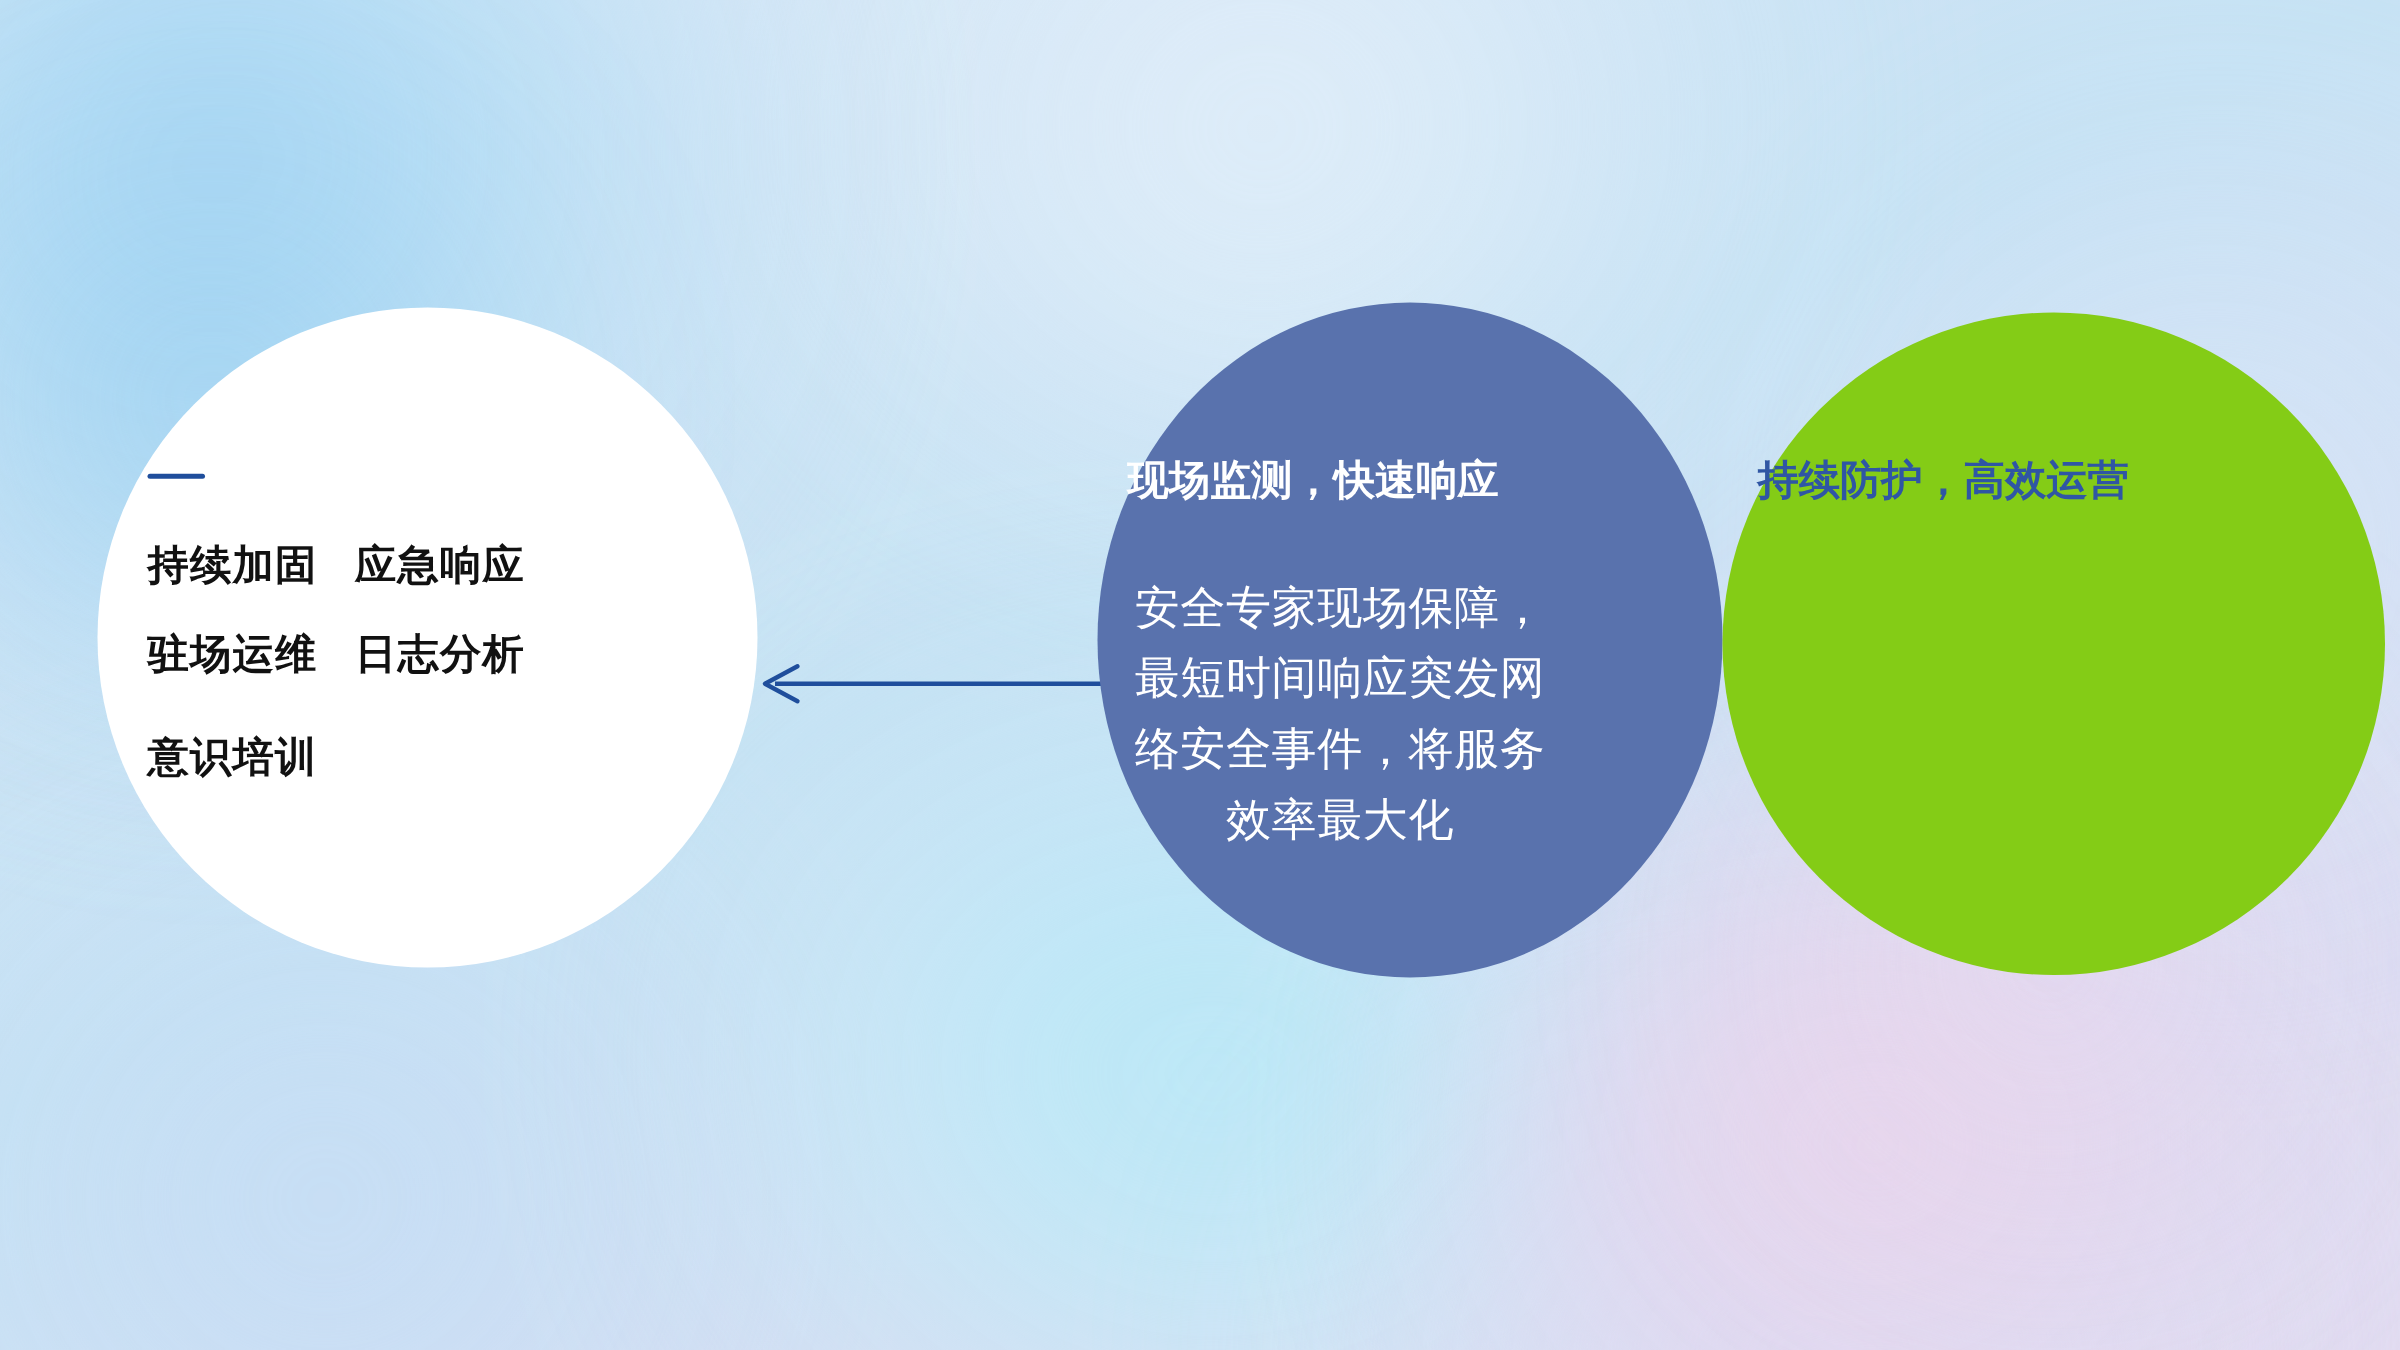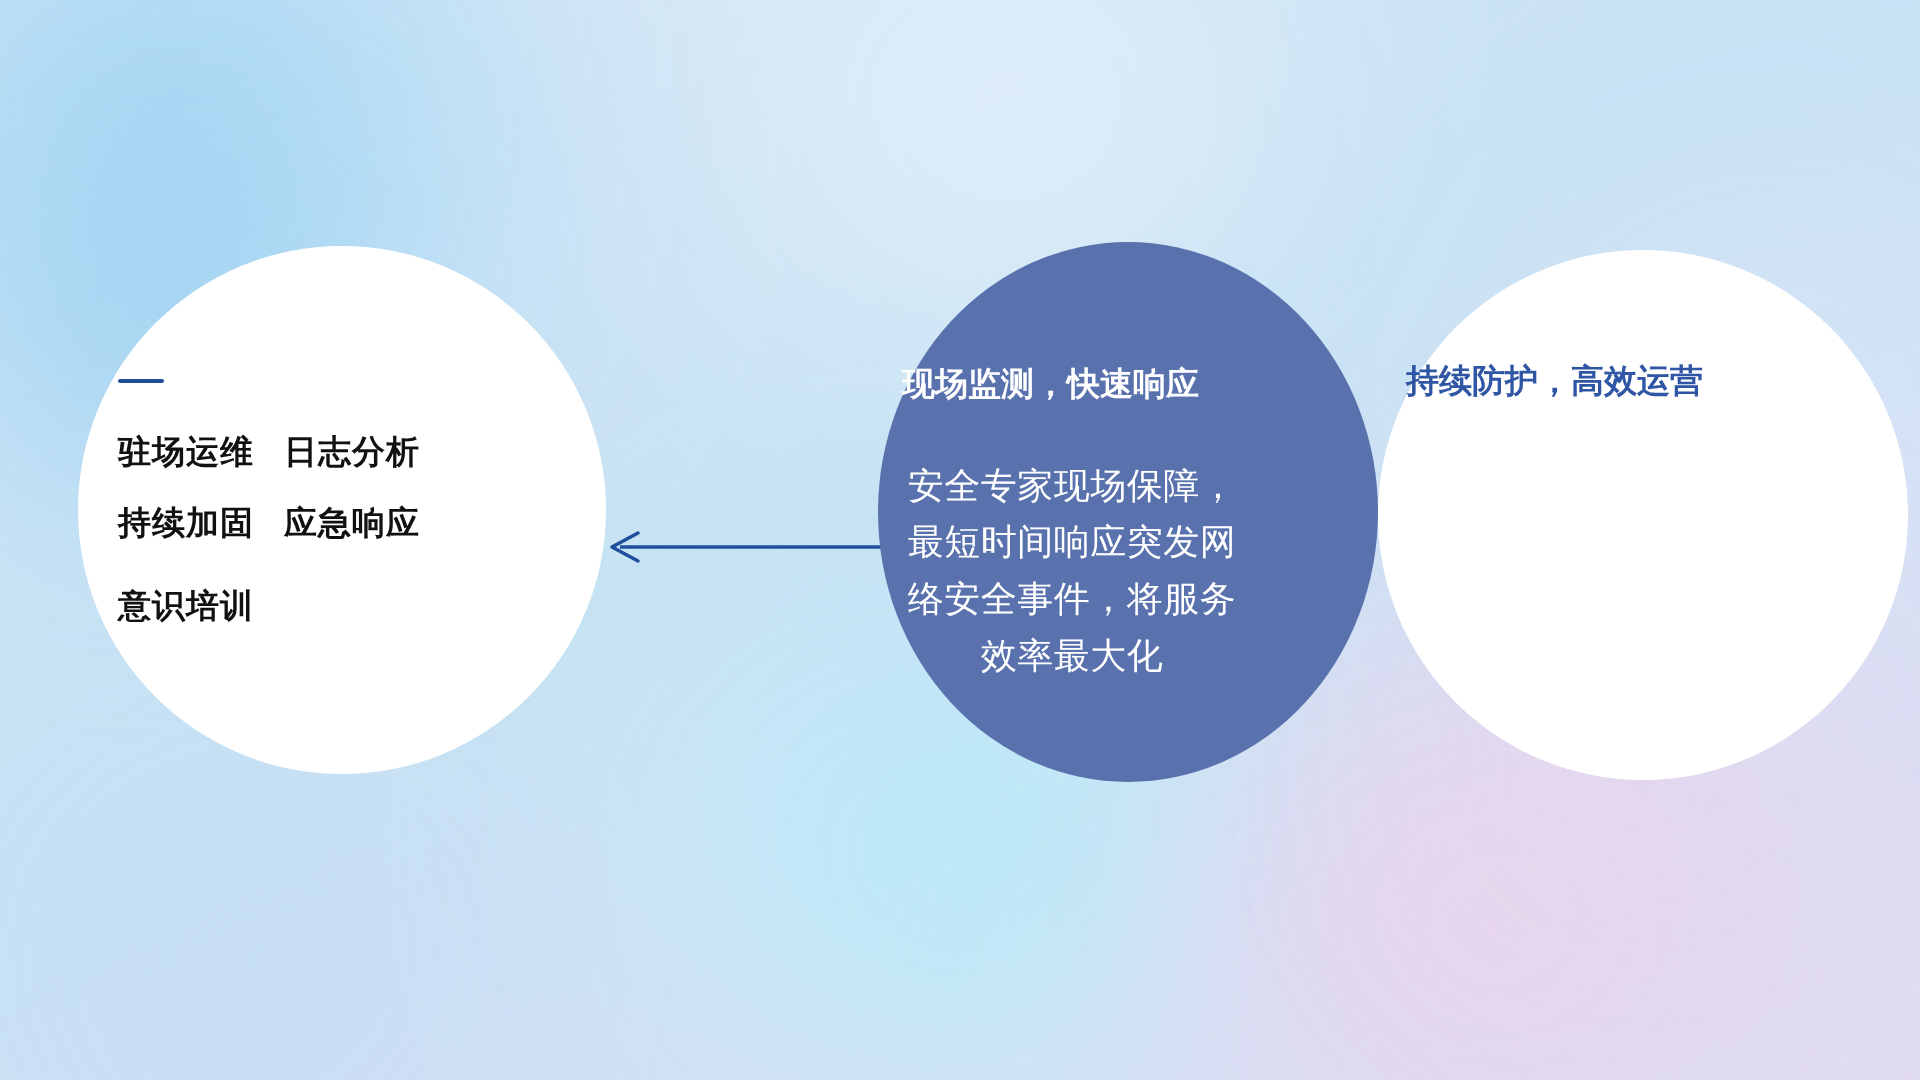--- a/index.html
+++ b/index.html
@@ -138,25 +138,24 @@
     background: #5972ad;
     z-index: 2;
     justify-content: flex-start;
     padding: 0 24px;
   }
   .circle-right {
     left: 1378px;
     top: 250px;
     width: 530px;
     height: 530px;
-    background: #ffffff;
+    background: #84cc16;
     z-index: 3;
     justify-content: flex-start;
     padding: 0 28px;
-    font-family: Liberation Mono, monospace;
   }
 
   .circle-title {
     font-size: 33px;
     font-weight: 700;
     line-height: 1.2;
     white-space: nowrap;
     text-align: center;
   }
   .circle-mid .circle-title {
@@ -224,25 +223,25 @@
   </div>
 
   <div class="circle circle-right">
     <div class="circle-title">持续防护，高效运营</div>
   </div>
 
   <div class="circle circle-left">
     <div class="divider-dash"></div>
 
     <div class="left-line">
+      <span>持续加固</span><span class="gap"></span><span>应急响应</span>
+    </div>
+
+    <div class="left-line">
       <span>驻场运维</span><span class="gap"></span><span>日志分析</span>
-    </div>
-
-    <div class="left-line">
-      <span>持续加固</span><span class="gap"></span><span>应急响应</span>
     </div>
 
     <div class="left-line last">
       <span>意识培训</span>
     </div>
   </div>
 
 </div>
 
 </body></html>

